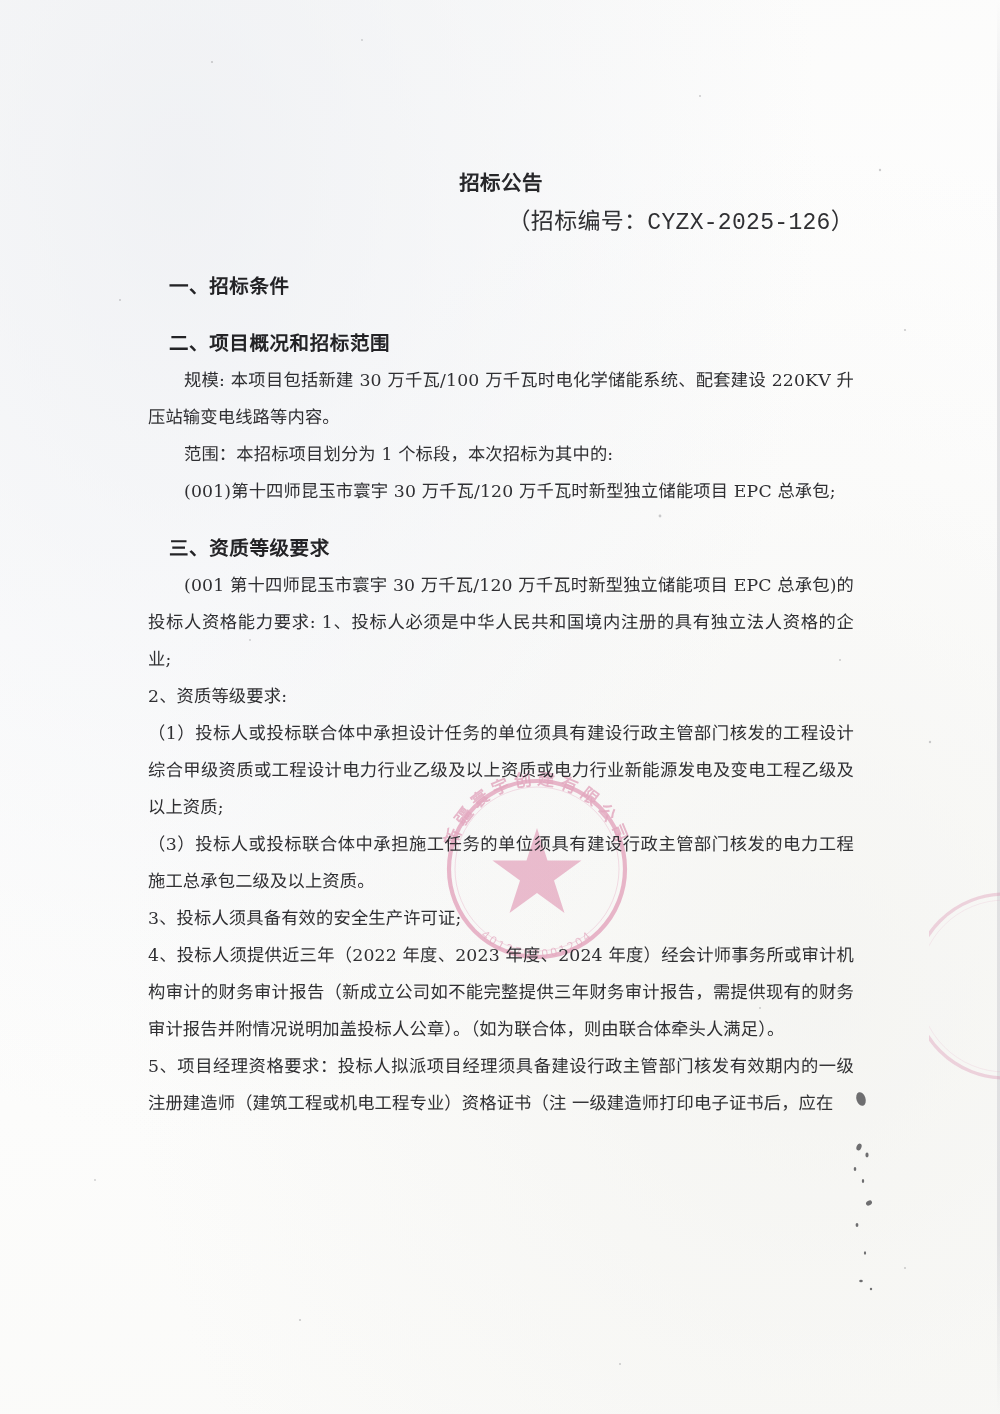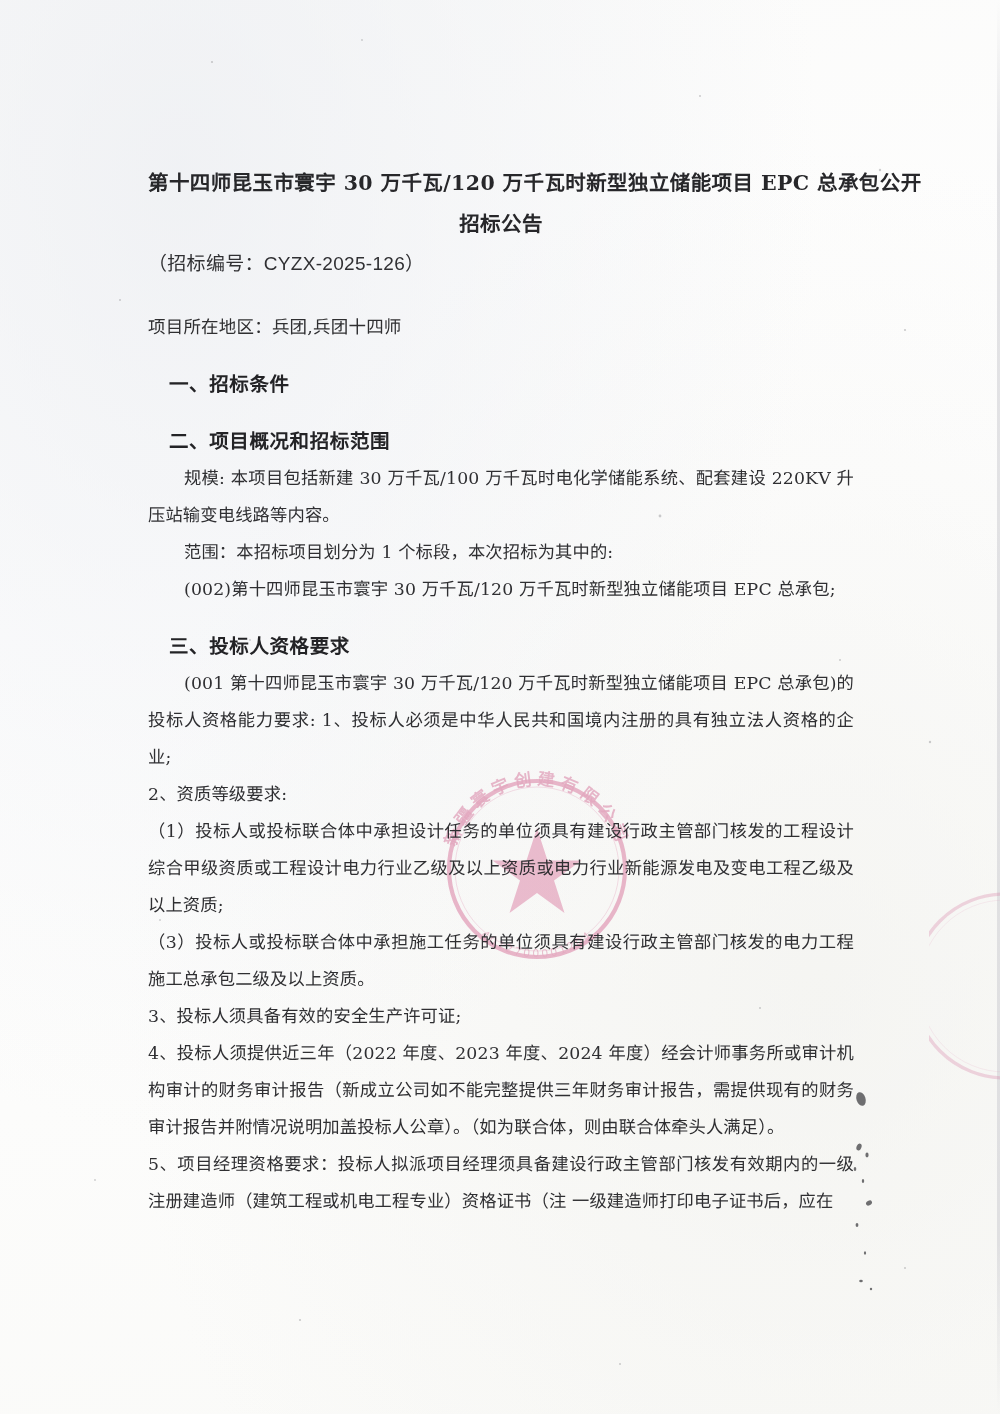--- a/index.html
+++ b/index.html
@@ -56,26 +56,26 @@
   .title-line-1 {
     display: block;
     text-align: justify;
     text-align-last: justify;
     white-space: nowrap;
   }
   .title-line-2 {
     display: block;
   }
   .doc-subtitle {
-    font-size: 19px;
+    font-size: 23px;
     line-height: 38px;
-    text-align: left;
+    text-align: right;
     color: #303033;
     letter-spacing: 0.3px;
-    font-family: Liberation Sans, sans-serif;
+    font-family: Liberation Mono, monospace;
   }
 
   
   .body-block {
     margin-top: 26px;
   }
   .meta-line {
     font-size: 17.5px;
     line-height: 37px;
     color: #2f2f31;
@@ -201,38 +201,36 @@
     <text font-family="'DejaVu Sans','Liberation Sans',sans-serif" font-size="18" font-weight="700" fill="#d47fa4" opacity="0.75" letter-spacing="6">
       <textPath href="#edgeArc" startOffset="46%" text-anchor="middle">新疆寰宇</textPath>
     </text>
   </svg>
 
   <div class="content">
 
     <div style="height:163px;"></div>
 
     <div class="doc-title">
-      <span class="title-line-1">第十四师昆玉市寰宇 30 万千瓦/120 万千瓦时新型独立储能项目 EPC 总承包公开</span>
       <span class="title-line-2">招标公告</span>
     </div>
 
     <div class="doc-subtitle">（招标编号：CYZX-2025-126）</div>
 
     <div class="body-block">
 
-      <div class="meta-line">项目所在地区：兵团,兵团十四师</div>
 
       <h2 class="section-heading">一、招标条件</h2>
 
       <h2 class="section-heading">二、项目概况和招标范围</h2>
       <p class="para indent2">规模: 本项目包括新建 30 万千瓦/100 万千瓦时电化学储能系统、配套建设 220KV 升压站输变电线路等内容。</p>
       <p class="para indent2">范围：本招标项目划分为 1 个标段，本次招标为其中的:</p>
-      <p class="para indent2">(002)第十四师昆玉市寰宇 30 万千瓦/120 万千瓦时新型独立储能项目 EPC 总承包;</p>
-
-      <h2 class="section-heading">三、投标人资格要求</h2>
+      <p class="para indent2">(001)第十四师昆玉市寰宇 30 万千瓦/120 万千瓦时新型独立储能项目 EPC 总承包;</p>
+
+      <h2 class="section-heading">三、资质等级要求</h2>
       <p class="para indent2">(001 第十四师昆玉市寰宇 30 万千瓦/120 万千瓦时新型独立储能项目 EPC 总承包)的投标人资格能力要求: 1、投标人必须是中华人民共和国境内注册的具有独立法人资格的企业;</p>
       <p class="para indent0">2、资质等级要求:</p>
       <p class="para indent0">（1）投标人或投标联合体中承担设计任务的单位须具有建设行政主管部门核发的工程设计综合甲级资质或工程设计电力行业乙级及以上资质或电力行业新能源发电及变电工程乙级及以上资质;</p>
       <p class="para indent0">（3）投标人或投标联合体中承担施工任务的单位须具有建设行政主管部门核发的电力工程施工总承包二级及以上资质。</p>
       <p class="para indent0">3、投标人须具备有效的安全生产许可证;</p>
       <p class="para indent0">4、投标人须提供近三年（2022 年度、2023 年度、2024 年度）经会计师事务所或审计机构审计的财务审计报告（新成立公司如不能完整提供三年财务审计报告，需提供现有的财务审计报告并附情况说明加盖投标人公章）。（如为联合体，则由联合体牵头人满足）。</p>
       <p class="para indent0">5、项目经理资格要求：投标人拟派项目经理须具备建设行政主管部门核发有效期内的一级注册建造师（建筑工程或机电工程专业）资格证书（注 一级建造师打印电子证书后，应在</p>
 
     </div>
   </div>

